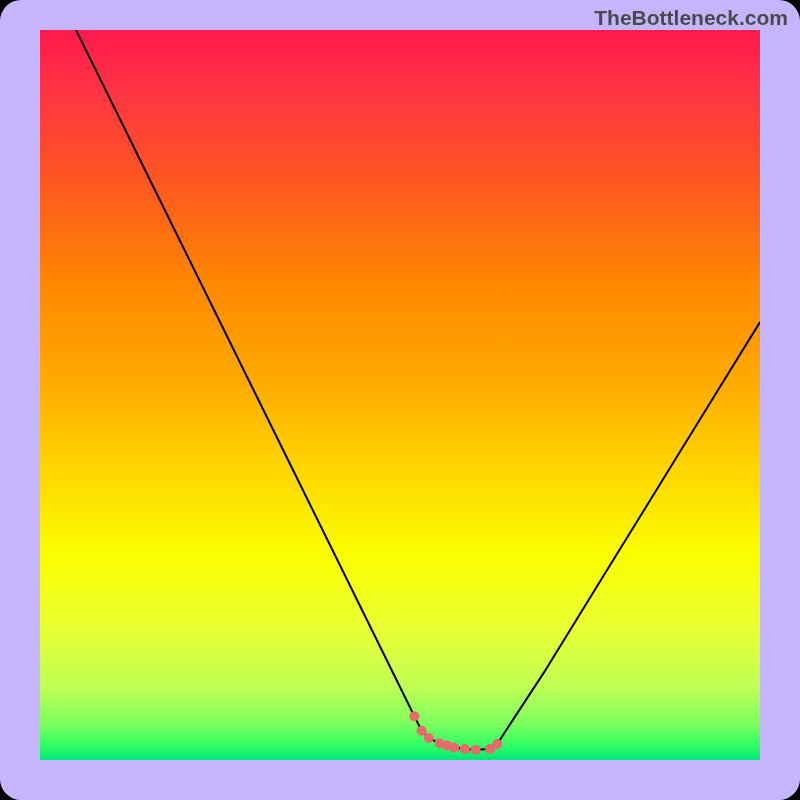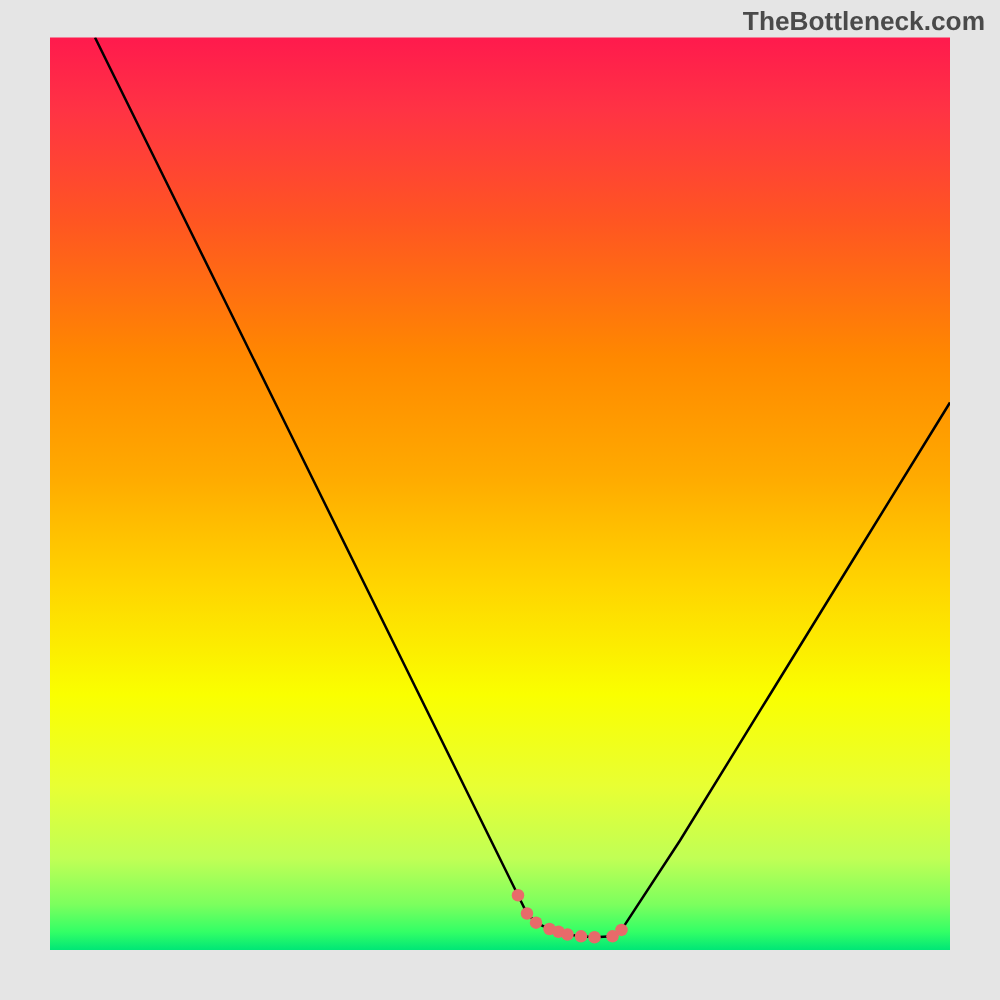--- a/index.html
+++ b/index.html
@@ -8,21 +8,22 @@
     background: #000;
     width: 800px;
     height: 800px;
     overflow: hidden;
     font-family: Arial, sans-serif;
   }
   .container {
     position: relative;
     width: 800px;
     height: 800px;
-    background: #e5e5e5;
+    background: #c4b5fd;
+    border-radius: 21px;
   }
   .watermark {
     position: absolute;
     top: 6px;
     right: 12px;
     color: #4a4a4a;
     font-size: 21px;
     font-weight: bold;
     z-index: 10;
   }

